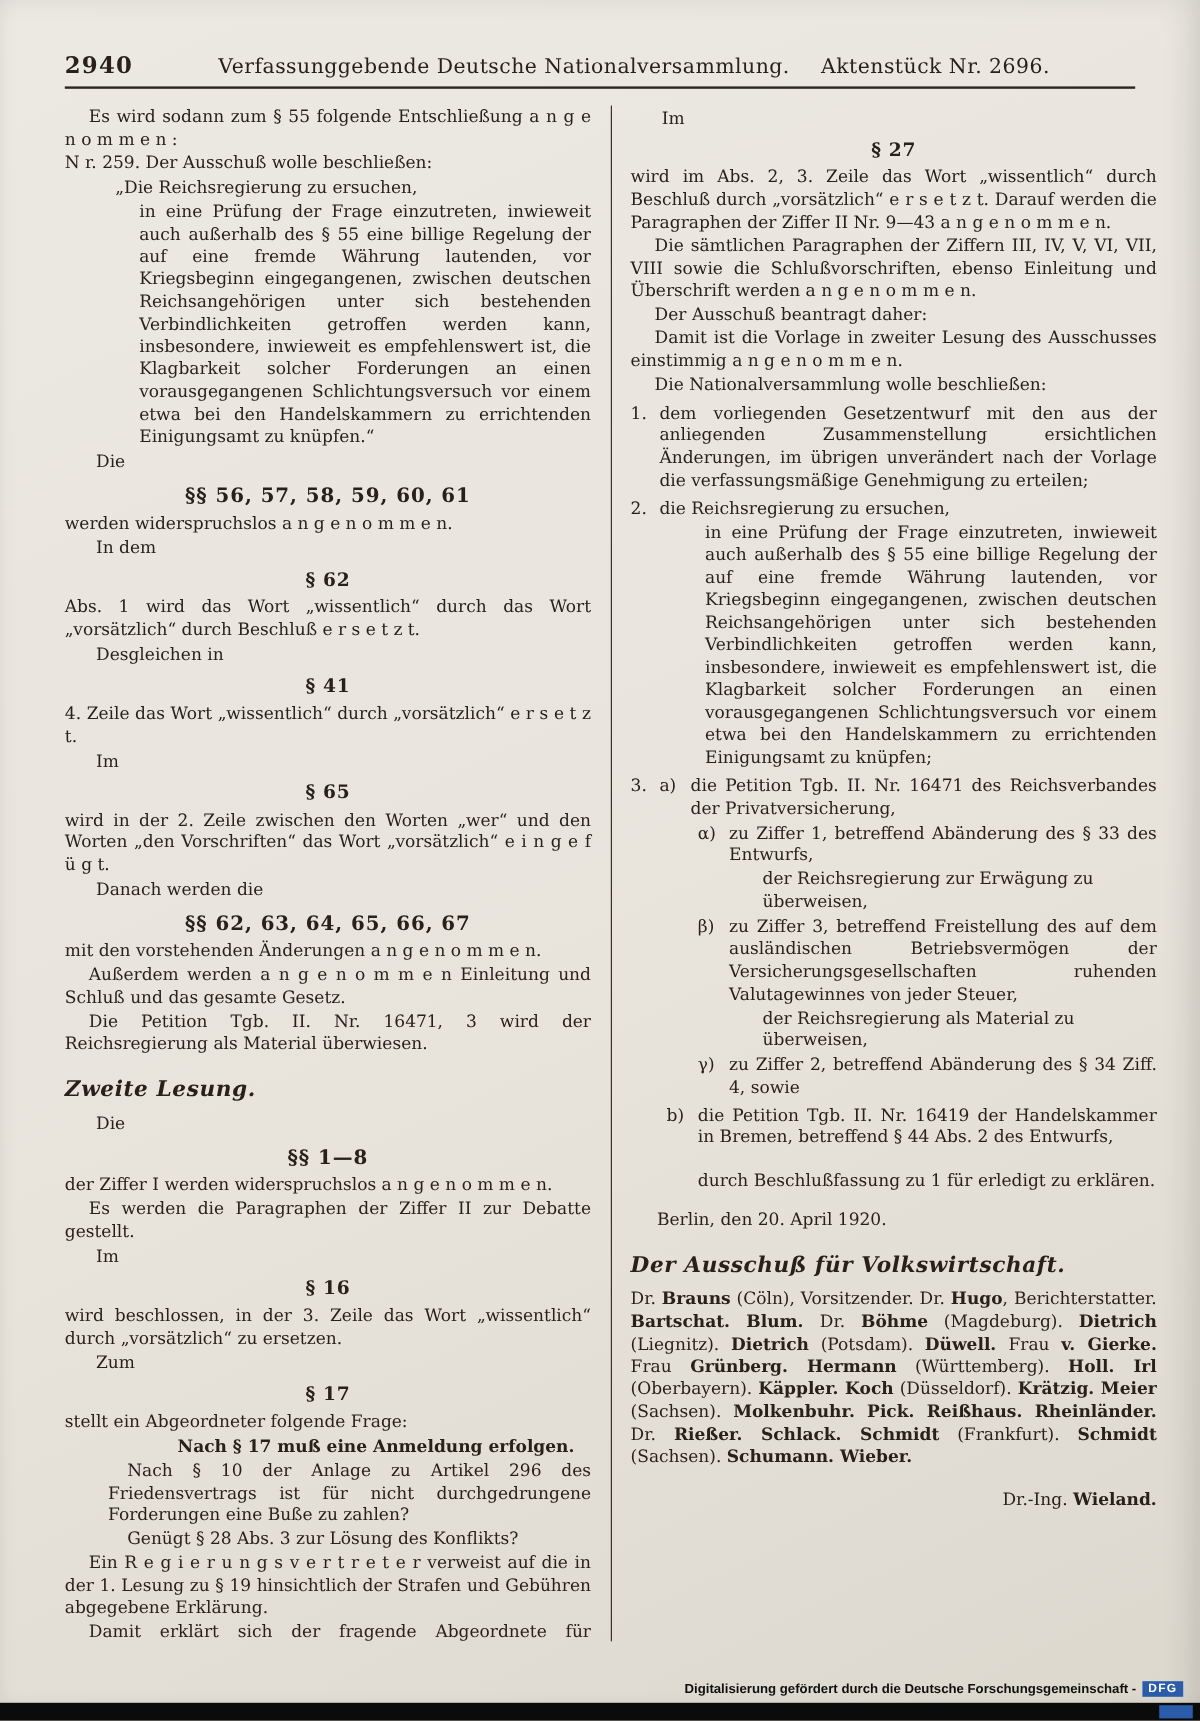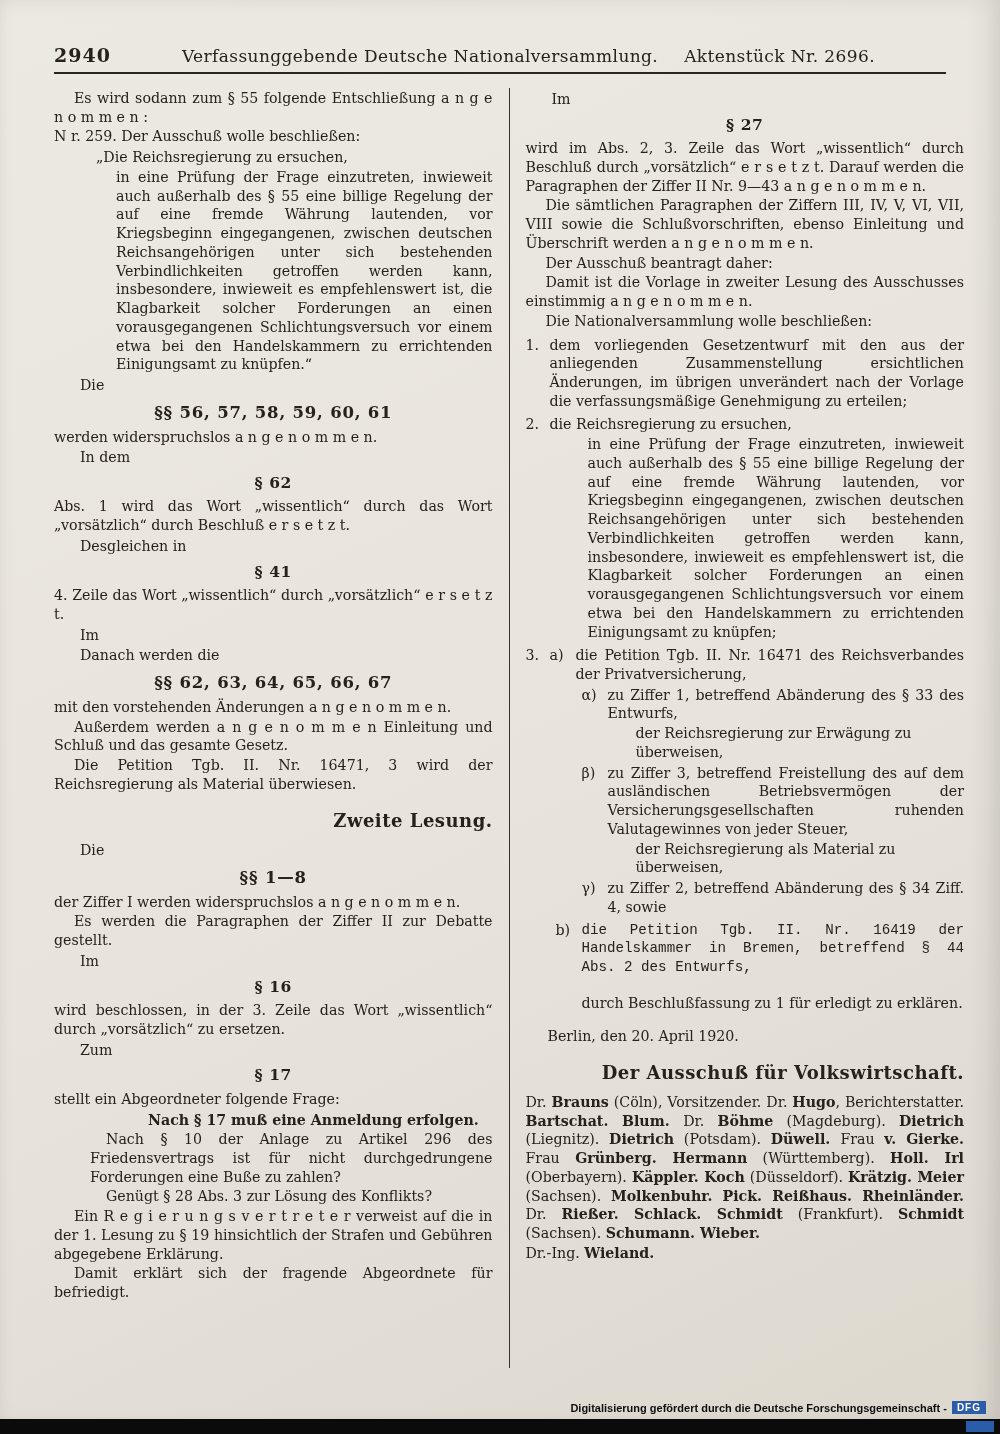--- a/index.html
+++ b/index.html
@@ -40,44 +40,44 @@
   .q2{margin-left:62px;margin-top:1px;text-indent:0;}
   .hsec{
     text-align:center;font-weight:bold;font-size:15.5px;
     margin:6px 0 4px 0;text-indent:0;letter-spacing:.6px;
   }
   .hsec-big{
     text-align:center;font-weight:bold;font-size:16.5px;
     margin:7px 0 4px 0;text-indent:0;letter-spacing:.8px;
   }
   .htitle2{
-    text-align:right;font-weight:bold;font-size:18px;
-    margin:16px 0 8px 0;text-indent:0;letter-spacing:.5px;
+    text-align:left;font-weight:bold;font-size:18px;
+    margin:16px 0 8px 0;text-indent:0;letter-spacing:.5px;font-style:italic;
   }
   .ans1{margin-left:94px;margin-top:2px;text-align:left;text-indent:0;font-weight:bold;}
   .ans{margin-left:36px;margin-top:1px;text-indent:16px;}
   .li{display:flex;margin-top:5px;}
   .li .num{flex:0 0 24px;font-weight:normal;}
   .li .litext{flex:1;text-align:justify;}
   .sub{margin-left:62px;margin-top:1px;text-indent:0;}
   .li3{display:flex;margin-top:5px;}
   .li3 .num{flex:0 0 24px;}
   .li3 .lbl{flex:0 0 26px;}
   .li3 .litext{flex:1;text-align:justify;}
   .greek{display:flex;margin-left:56px;margin-top:2px;}
   .greek .lbl{flex:0 0 26px;}
   .greek .litext{flex:1;text-align:justify;}
   .greeksub{margin-left:110px;margin-top:1px;text-align:left;text-indent:0;}
   .bitem{display:flex;margin-left:30px;margin-top:4px;}
   .bitem .lbl{flex:0 0 26px;}
-  .bitem .litext{flex:1;text-align:justify;font-family:Liberation Mono, monospace;}
+  .bitem .litext{flex:1;text-align:justify;}
   .bsub{margin-left:56px;margin-top:17px;text-align:left;text-indent:0;}
   .dateline{margin-top:14px;text-indent:22px;text-align:left;}
   .members{margin-top:2px;text-align:justify;}
-  .members-last{text-align:left;margin-top:1px;}
+  .members-last{text-align:right;margin-top:17px;}
   .seg-bold{font-weight:bold;}
   .digit-line{
     position:absolute;right:14px;bottom:20px;
     font-family:"Liberation Sans","DejaVu Sans",sans-serif;
     font-size:11px;font-weight:bold;color:#0f0f0f;
     display:flex;align-items:center;gap:5px;
   }
   .dfg-logo{
     background:#2a5caa;color:#ffffff;
     padding:1px 5px;font-size:10px;font-weight:bold;letter-spacing:1px;
@@ -110,20 +110,22 @@
       <p class="lead">Die</p>
       <p class="hsec-big">§§ 56, 57, 58, 59, 60, 61</p>
       <p class="noind">werden widerspruchslos a n g e n o m m e n.</p>
       <p class="lead">In dem</p>
       <p class="hsec">§ 62</p>
       <p class="noind">Abs. 1 wird das Wort „wissentlich“ durch das Wort „vorsätzlich“ durch Beschluß e r s e t z t.</p>
       <p class="lead">Desgleichen in</p>
       <p class="hsec">§ 41</p>
       <p class="noind">4. Zeile das Wort „wissentlich“ durch „vorsätzlich“ e r s e t z t.</p>
       <p class="lead">Im</p>
+      <p class="hsec">§ 65</p>
+      <p class="noind">wird in der 2. Zeile zwischen den Worten „wer“ und den Worten „den Vorschriften“ das Wort „vorsätzlich“ e i n g e f ü g t.</p>
       <p class="lead">Danach werden die</p>
       <p class="hsec-big">§§ 62, 63, 64, 65, 66, 67</p>
       <p class="noind">mit den vorstehenden Änderungen a n g e n o m m e n.</p>
       <p class="p">Außerdem werden a n g e n o m m e n Einleitung und Schluß und das gesamte Gesetz.</p>
       <p class="p">Die Petition Tgb. II. Nr. 16471, 3 wird der Reichsregierung als Material überwiesen.</p>
       <p class="htitle2">Zweite Lesung.</p>
       <p class="lead">Die</p>
       <p class="hsec-big">§§ 1—8</p>
       <p class="noind">der Ziffer I werden widerspruchslos a n g e n o m m e n.</p>
       <p class="p">Es werden die Paragraphen der Ziffer II zur Debatte gestellt.</p>

